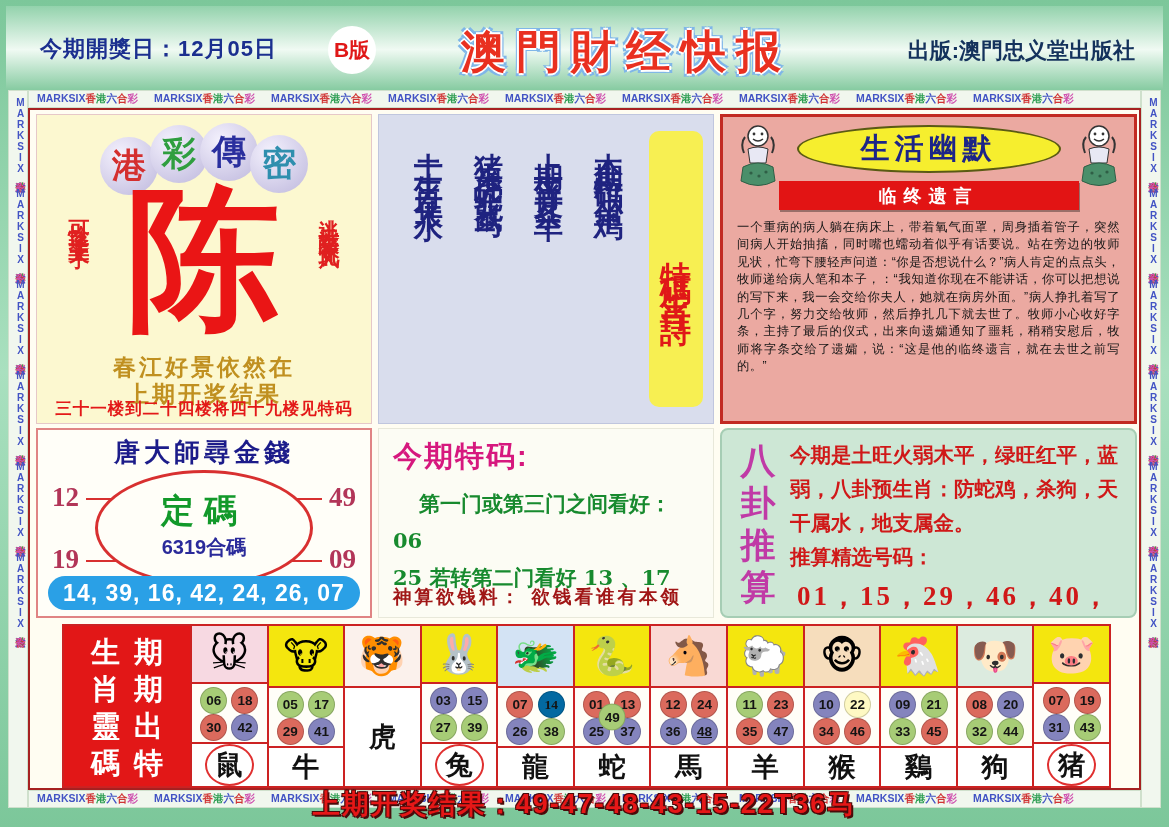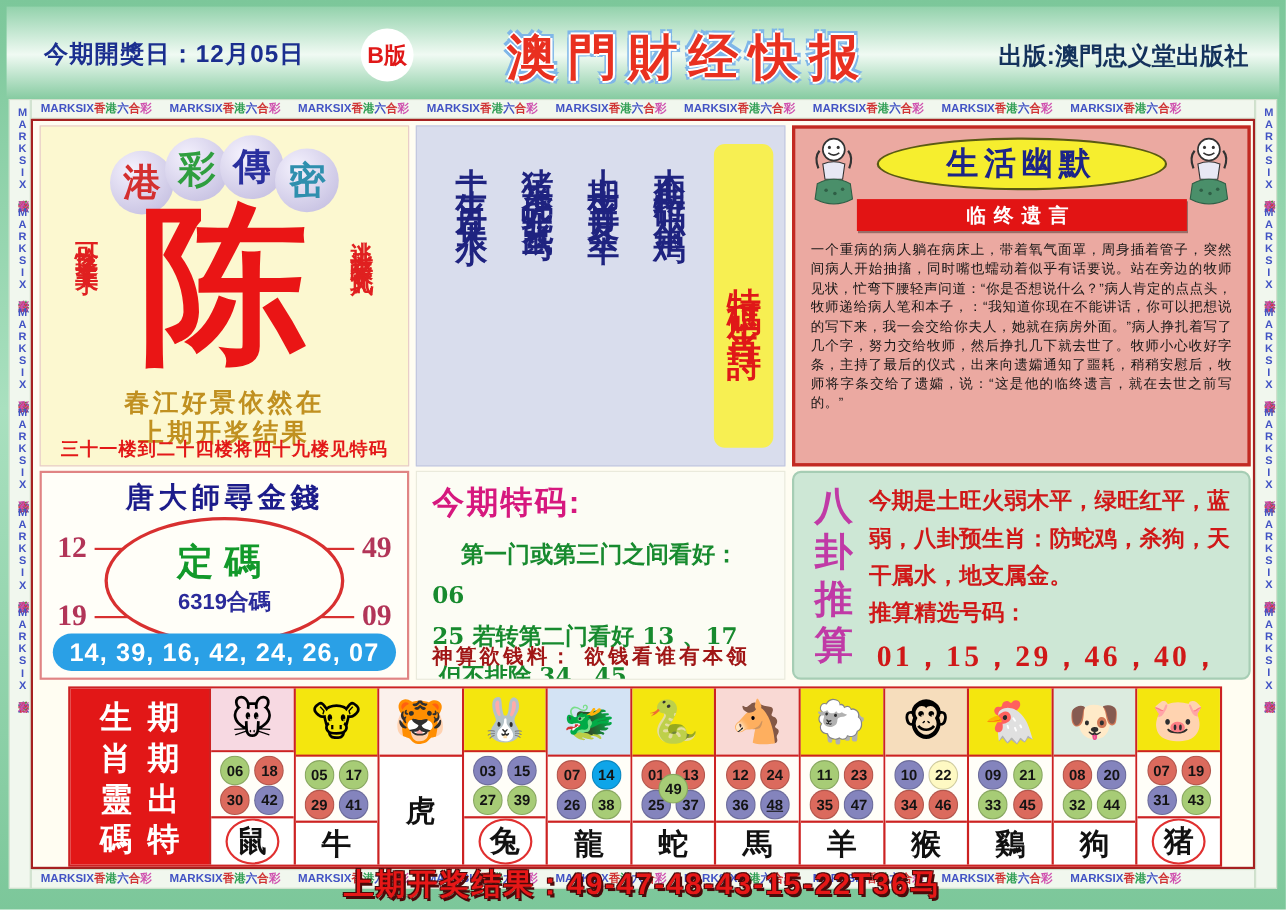--- a/index.html
+++ b/index.html
@@ -244,21 +244,20 @@
       <div class="pC-banner">
         <span>特碼生肖詩</span>
       </div>
     </div>
 
     <div class="panel pD">
       <div class="pD-title">今期特码:</div>
       <div class="pD-lines">
         <div class="pD-l1">第一门或第三门之间看好：06</div>
         <div>25  若转第二门看好 13 、17</div>
-        <div class="pD-l3">但不排除 34、45</div>
       </div>
       <div class="pD-footer">神算欲钱料： 欲钱看谁有本领</div>
     </div>
 
     <div class="panel pE">
       <svg class="mascot left" viewBox="0 0 54 70">
         <circle cx="27" cy="13" r="10" fill="#fff" stroke="#333" stroke-width="1.5"></circle>
         <circle cx="23" cy="11" r="1.4" fill="#333"></circle>
           <circle cx="31" cy="11" r="1.4" fill="#333"></circle>
         <path d="M22 16 Q27 20 32 16" stroke="#333" fill="none" stroke-width="1.4"></path>
@@ -366,21 +365,21 @@
           <div class="z-name">
             <span class="circ">兔</span>
           </div>
         </div>
         <div class="z-col">
           <div class="z-img" style="background: rgb(211, 227, 244);">
             <span class="z-emoji">🐲</span>
           </div>
           <div class="z-nums">
             <span class="ball" style="background: rgb(219, 106, 93);">07</span>
-            <span class="ball" style="background: #0ea5e9;">14</span>
+            <span class="ball" style="background: #0369a1; font-family: Liberation Serif, serif;">14</span>
             <span class="ball" style="background: rgb(132, 132, 189);">26</span>
             <span class="ball" style="background: rgb(167, 204, 118);">38</span>
           </div>
           <div class="z-name">
             <span>龍</span>
           </div>
         </div>
         <div class="z-col">
           <div class="z-img" style="background: rgb(244, 230, 14);">
             <span class="z-emoji">🐍</span>

